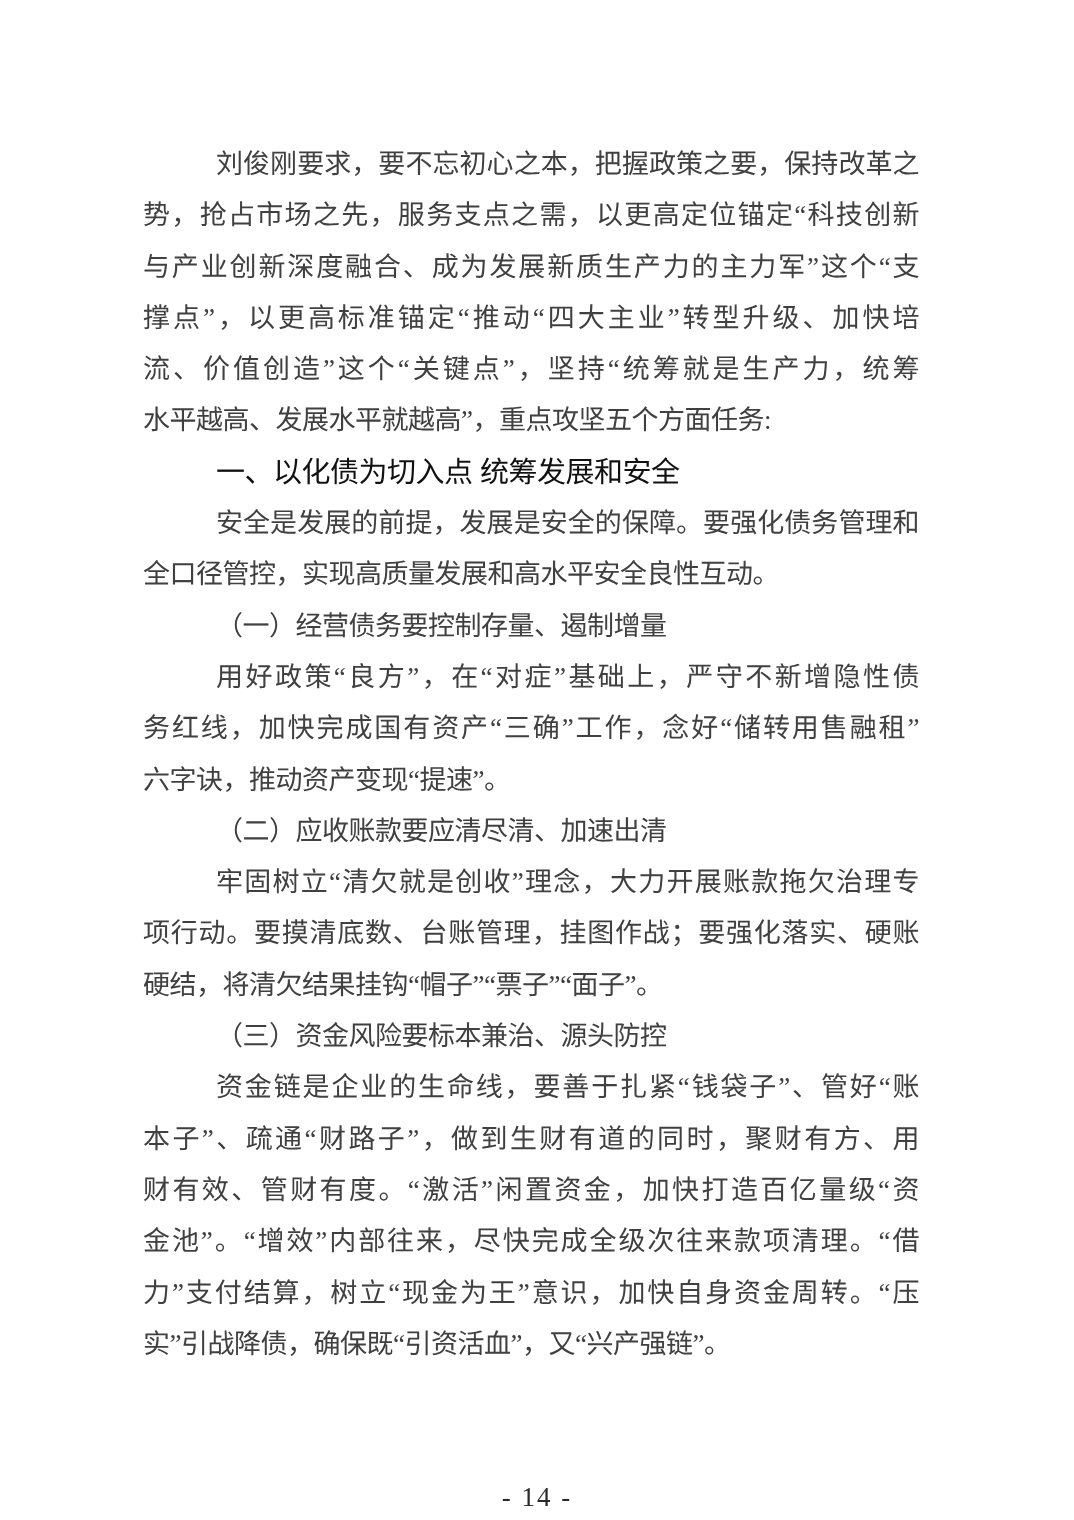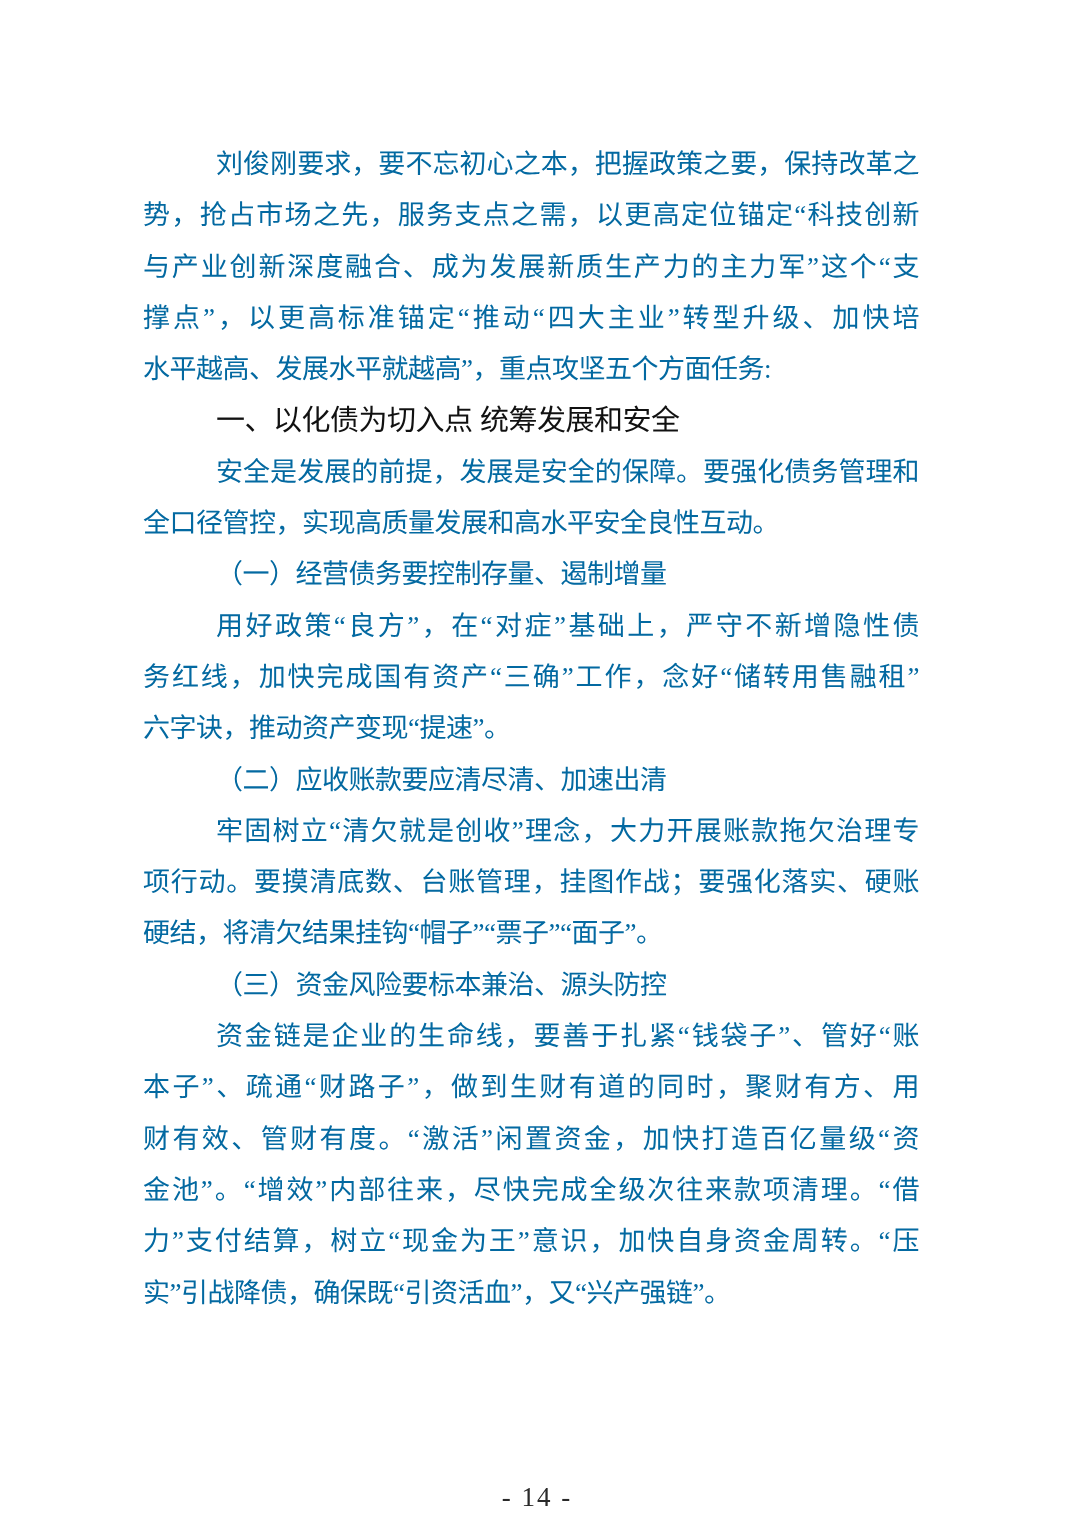--- a/index.html
+++ b/index.html
@@ -20,21 +20,21 @@
     position: absolute;
     left: 143px;
     top: 139px;
     width: 776px;
   }
   .line {
     height: 51.3px;
     line-height: 51.3px;
     font-size: 27px;
     letter-spacing: -0.5px;
-    color: #0369a1;
+    color: #404040;
     text-align: justify;
     text-align-last: justify;
     white-space: nowrap;
     overflow: visible;
   }
   .line.jfull {
     white-space: normal;
   }
   .line.end {
     text-align: left;
@@ -71,20 +71,21 @@
 </style>
 </head>
 <body>
 
 <div class="page">
   <div class="text-block" id="text-block">
       <div class="line indent jfull">刘俊刚要求，要不忘初心之本，把握政策之要，保持改革之</div>
       <div class="line jfull">势，抢占市场之先，服务支点之需，以更高定位锚定“科技创新</div>
       <div class="line jfull">与产业创新深度融合、成为发展新质生产力的主力军”这个“支</div>
       <div class="line jfull">撑点”，以更高标准锚定“推动“四大主业”转型升级、加快培</div>
+      <div class="line jfull">流、价值创造”这个“关键点”，坚持“统筹就是生产力，统筹</div>
       <div class="line end">水平越高、发展水平就越高”，重点攻坚五个方面任务:</div>
       <div class="line h1 indent end">一、以化债为切入点 统筹发展和安全</div>
       <div class="line indent jfull">安全是发展的前提，发展是安全的保障。要强化债务管理和</div>
       <div class="line end">全口径管控，实现高质量发展和高水平安全良性互动。</div>
       <div class="line h2 indent end">（一）经营债务要控制存量、遏制增量</div>
       <div class="line indent jfull">用好政策“良方”，在“对症”基础上，严守不新增隐性债</div>
       <div class="line jfull">务红线，加快完成国有资产“三确”工作，念好“储转用售融租”</div>
       <div class="line end">六字诀，推动资产变现“提速”。</div>
       <div class="line h2 indent end">（二）应收账款要应清尽清、加速出清</div>
       <div class="line indent jfull">牢固树立“清欠就是创收”理念，大力开展账款拖欠治理专</div>

